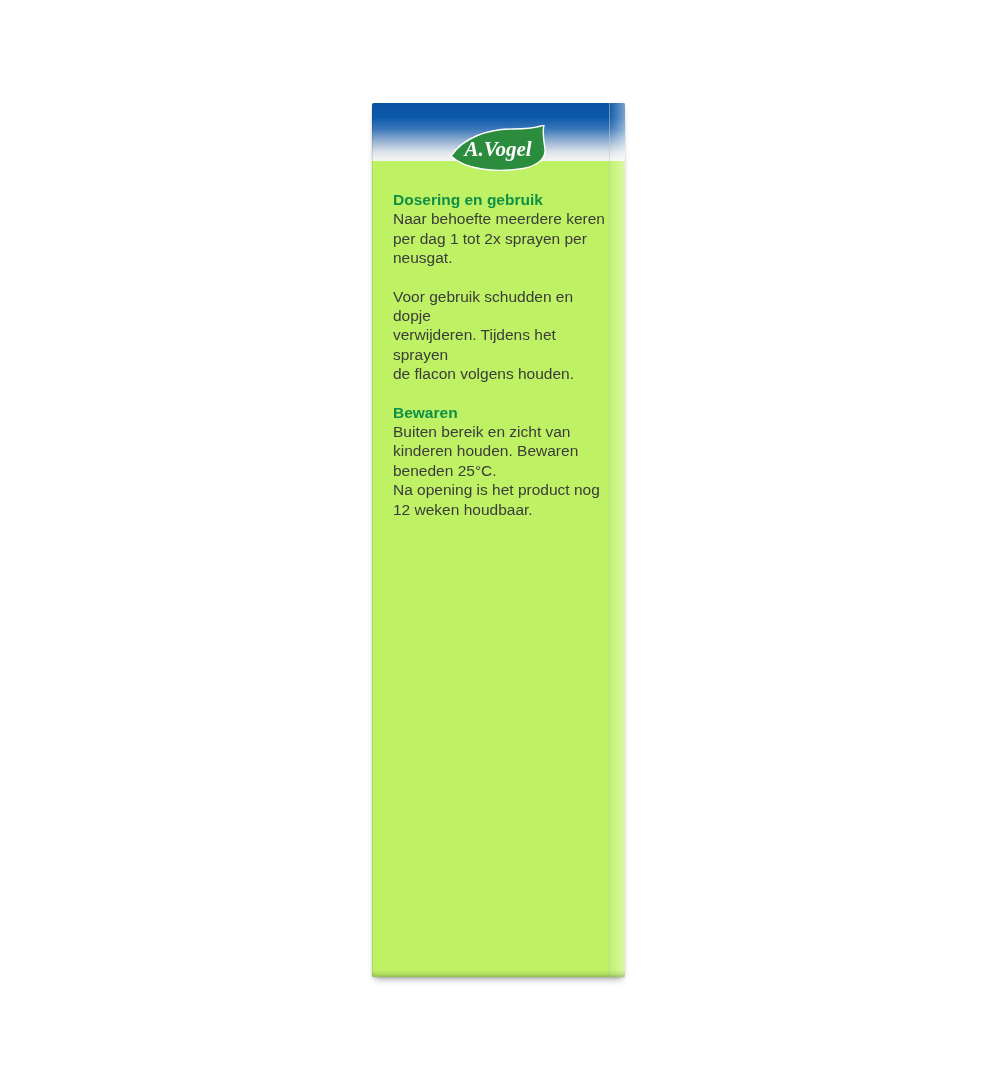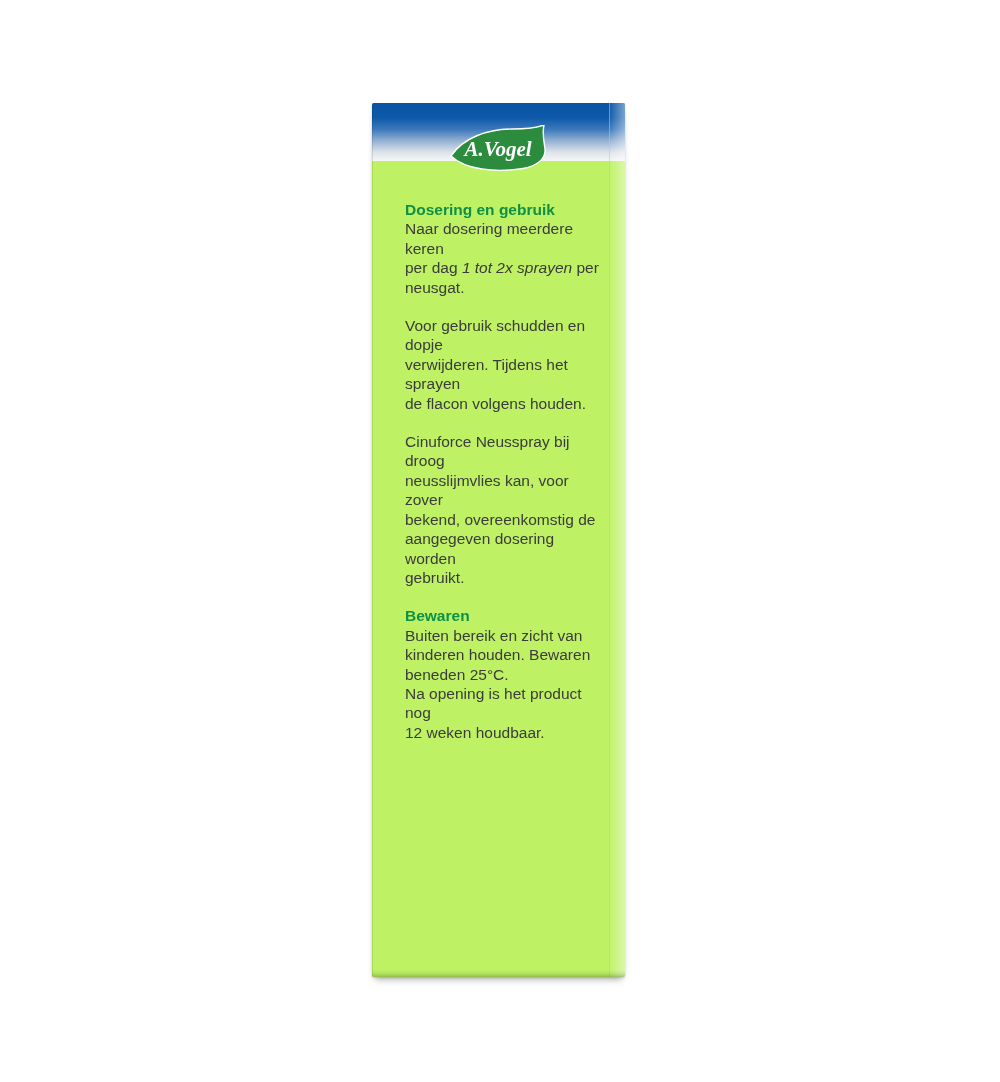--- a/index.html
+++ b/index.html
@@ -72,44 +72,43 @@
     position: absolute;
     top: 22px;
     left: 50%;
     transform: translateX(-50%);
     width: 100px;
     height: 48px;
   }
 
   .panel-content {
     position: absolute;
-    top: 0; left: 12px; right: 0;
+    top: 0; left: 0; right: 0;
     padding: 87px 18px 0 21px;
     box-sizing: border-box;
-    margin-top: 10px;
   }
 
   .section-heading {
     margin: 0;
     font-size: 15.5px;
     line-height: 19.4px;
     font-weight: 700;
     color: #0f9046;
     white-space: pre-line;
   }
 
   .body-para {
     margin: 0 0 19px 0;
     font-size: 15.5px;
     line-height: 19.4px;
     color: #3b3b3a;
     white-space: pre-line;
   }
 
-  .body-para .ital { font-style: italic; }
+  .body-para .ital { }
 
   .section { margin: 0; }
 </style>
 </head>
 <body>
 
 <div class="product-box">
 
   <div class="brand-band"></div>
   <div class="edge-left"></div>
@@ -122,34 +121,29 @@
              C 93,8 95,16 96,24
              C 97,34 88,41 74,43.5
              C 46,48 16,44.5 2,31 Z" fill="#2a8c3c" stroke="#ffffff" stroke-width="1.4"></path>
     <text x="49" y="31" text-anchor="middle" font-family="Liberation Serif, serif" font-size="21" font-weight="bold" font-style="italic" fill="#ffffff">A.Vogel</text>
   </svg>
 
   <div class="panel-content">
 
     <div class="section">
       <h3 class="section-heading">Dosering en gebruik</h3>
-      <p class="body-para"><span>Naar dosering meerdere keren
+      <p class="body-para"><span>Naar behoefte meerdere keren
 per dag </span><span class="ital">1 tot 2x sprayen</span><span> per
 neusgat.</span></p>
       <p class="body-para">Voor gebruik schudden en dopje
 verwijderen. Tijdens het sprayen
 de flacon volgens houden.</p>
     </div>
 
     <div class="section">
-      <p class="body-para">Cinuforce Neusspray bij droog
-neusslijmvlies kan, voor zover
-bekend, overeenkomstig de
-aangegeven dosering worden
-gebruikt.</p>
     </div>
 
     <div class="section">
       <h3 class="section-heading">Bewaren</h3>
       <p class="body-para">Buiten bereik en zicht van
 kinderen houden. Bewaren
 beneden 25°C.
 Na opening is het product nog
 12 weken houdbaar.</p>
     </div>

